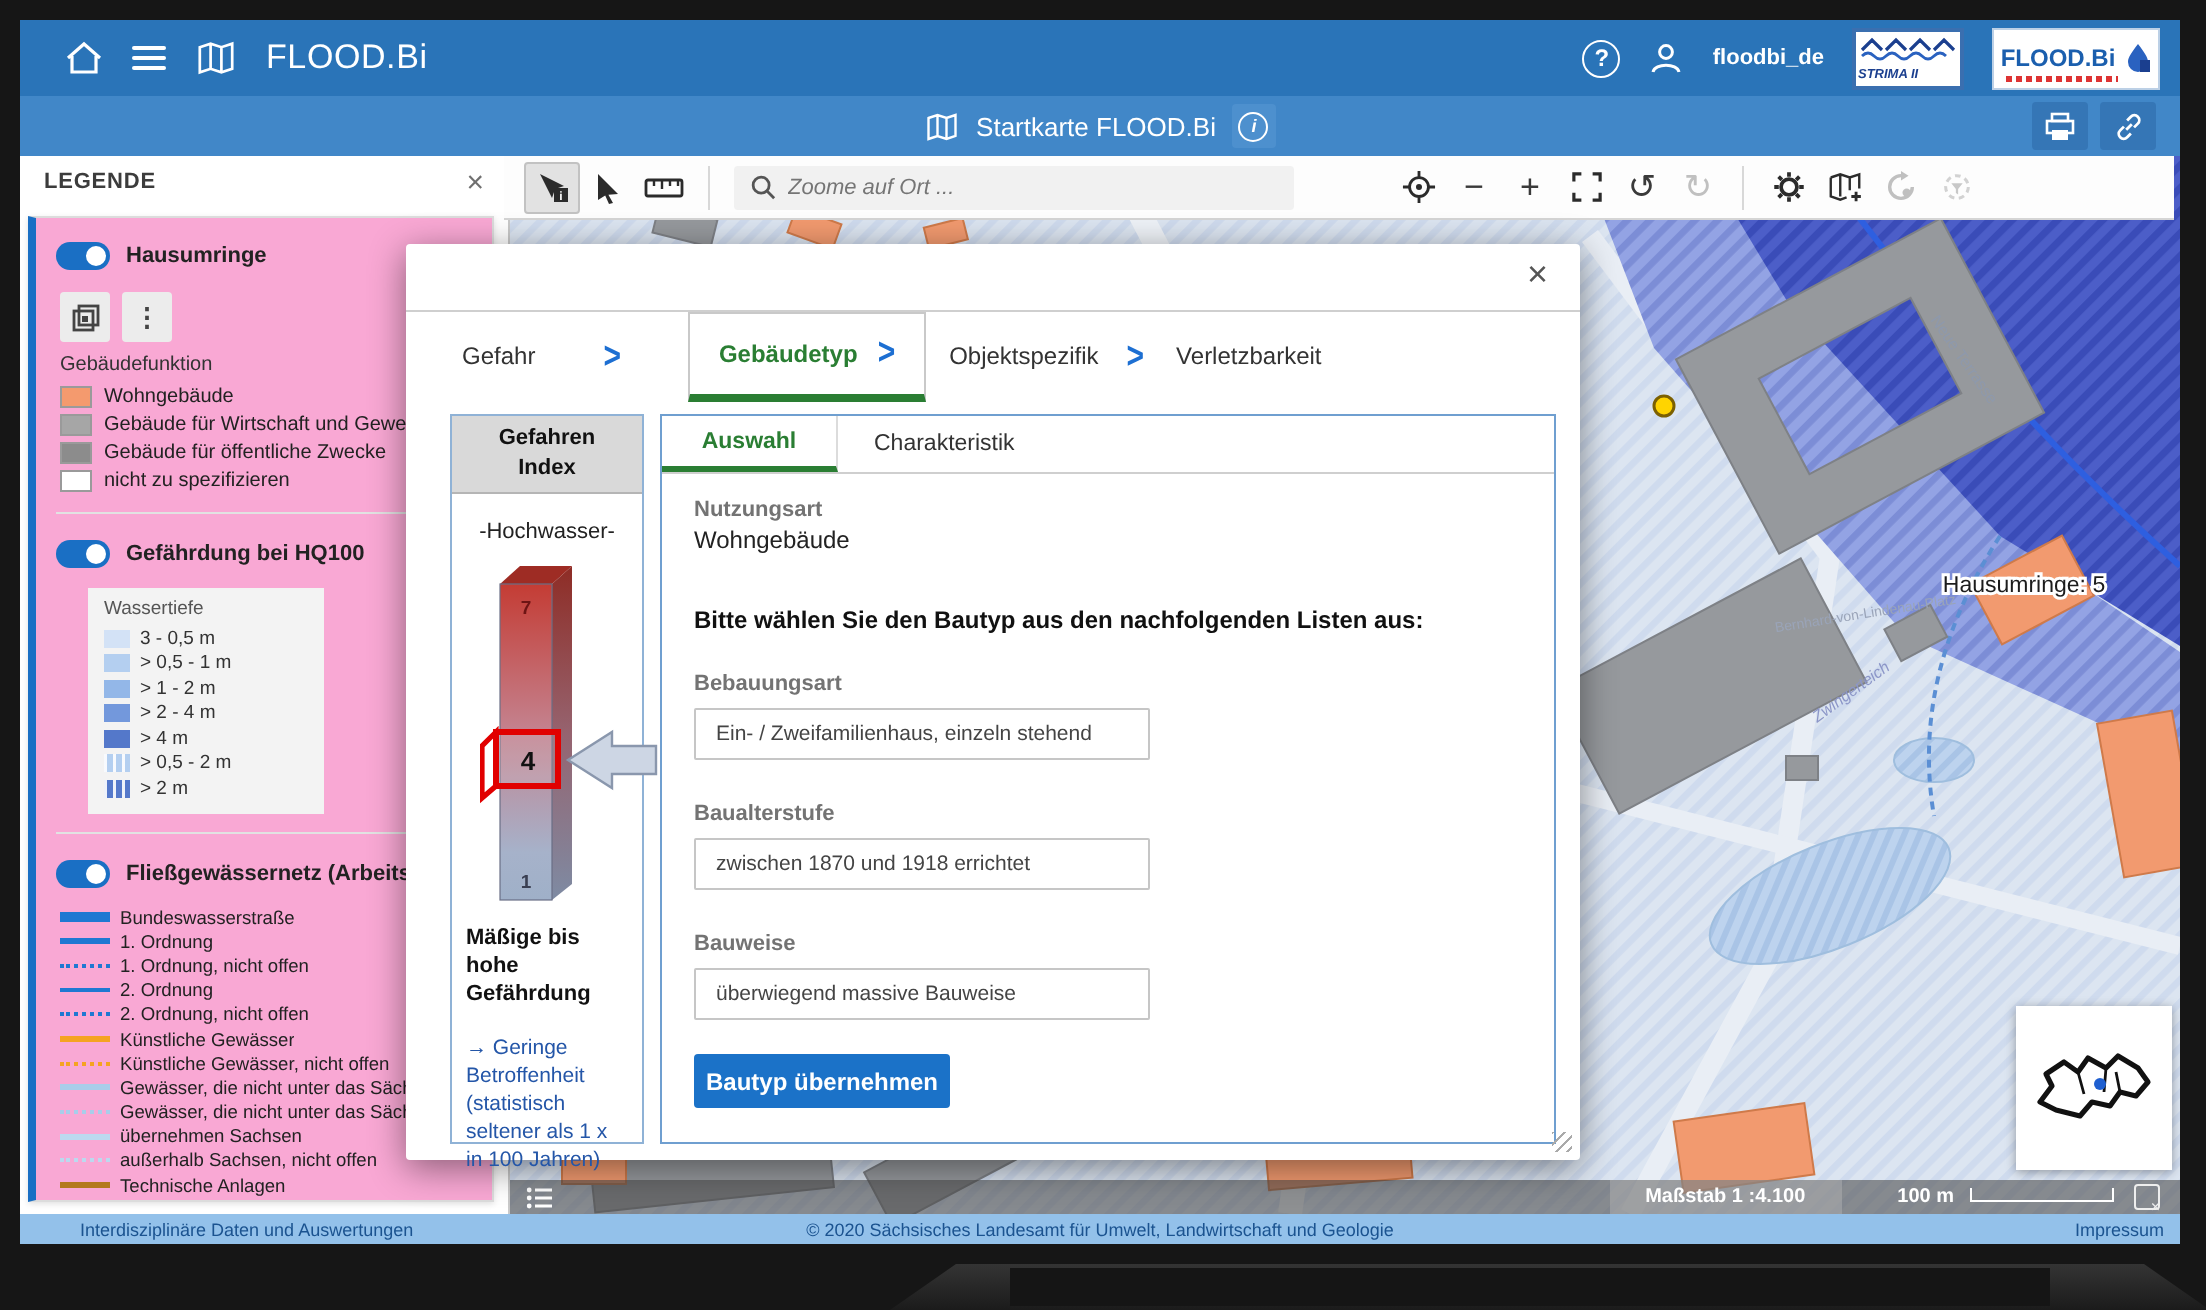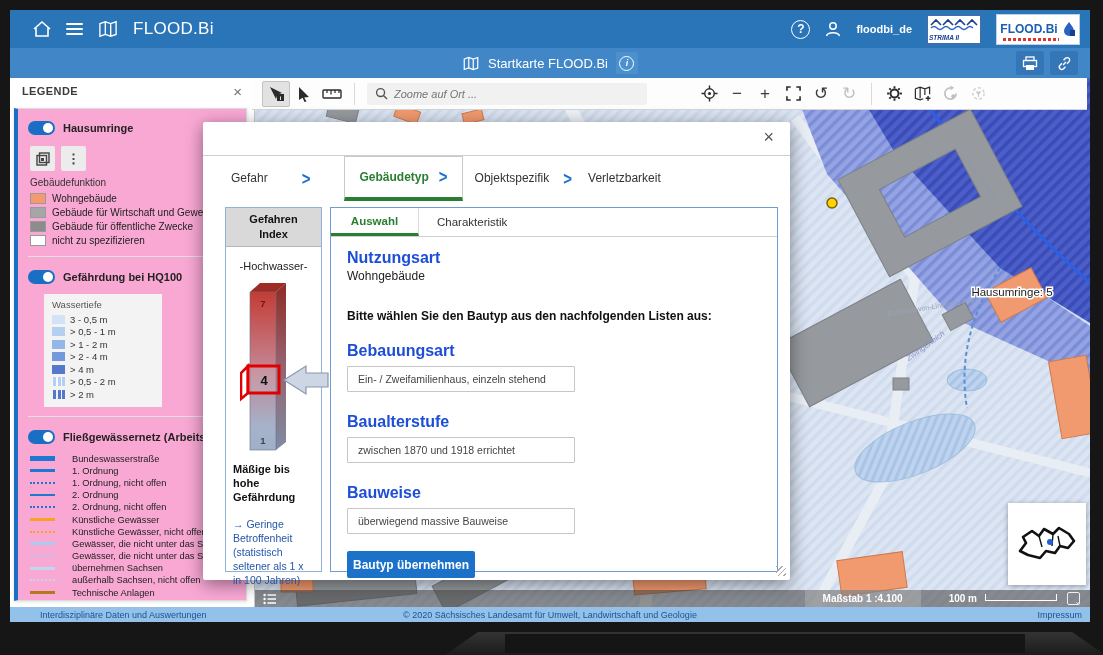--- a/index.html
+++ b/index.html
@@ -62,21 +62,21 @@
   .sw-row { display:flex; align-items:center; gap:6px; height:14px; margin-left:2px; }
   .sw { width:16px; height:11px; border:1px solid #9a9a9a; flex:0 0 auto; }
   .sw-lbl { font-size:10px; color:#222; white-space:nowrap; overflow:hidden; max-width:190px; }
   .lg-div { height:1px; background:#e2e2e2; margin:9px 10px 9px 0; }
   .wblock { background:#f3f3f3; margin:6px 0 0 16px; padding:5px 8px 6px 8px; width:118px; }
   .wt { font-size:9.5px; color:#555; margin-bottom:3px; }
   .wrow { display:flex; align-items:center; gap:5px; height:12.5px; }
   .wsw { width:13px; height:9px; flex:0 0 auto; }
   .striped { background-image:repeating-linear-gradient(90deg, rgba(255,255,255,.9) 0 1.5px, transparent 1.5px 4.5px); }
   .wlbl { font-size:9.5px; color:#333; white-space:nowrap; }
-  .lrow { display:flex; align-items:center; gap:17px; height:12.2px; margin-left:2px; }
+  .lrow { display:flex; align-items:center; gap:5px; height:12.2px; margin-left:2px; }
   .ls { width:25px; flex:0 0 auto; height:3px; }
   .ls.dotted { height:0; background:none !important; border-top:2.4px dotted; }
   .ls.thick { height:4.5px; }
   .ls.thin { height:2px; }
   .ll { font-size:9.3px; color:#222; white-space:nowrap; overflow:hidden; max-width:195px; }
 
   
   .statusbar { position:absolute; left:245px; top:580px; width:835px; height:17px; background:rgba(72,72,72,.58); z-index:5; display:flex; align-items:center; color:#fff; }
   .scale-seg { background:rgba(190,190,190,.38); height:17px; display:flex; align-items:center; padding:0 18px; margin-left:auto; }
   .scale-txt { font-size:10px; font-weight:700; }
@@ -102,21 +102,21 @@
   .hp-head { background:#d9d9d9; border-bottom:1px solid #b5b5b5; text-align:center; font-size:11px; font-weight:700; color:#111; padding:4px 0; line-height:1.35; }
   .hp-sub { text-align:center; font-size:11px; color:#222; margin-top:13px; }
   .hp-caption { font-size:11px; font-weight:700; color:#111; padding:0 7px; margin-top:4px; line-height:1.3; }
   .hp-note { font-size:10.5px; color:#2456a8; padding:0 7px; margin-top:12px; line-height:1.35; }
 
   .fpanel { position:absolute; left:127px; top:85px; width:448px; height:365px; border:1px solid #6f9fd0; background:#fff; }
   .ftabs { height:29px; display:flex; border-bottom:1px solid #cfcfcf; }
   .ftab { display:flex; align-items:center; justify-content:center; font-size:11.5px; padding:0 18px; color:#333; cursor:pointer; }
   .ftab.on { color:#2a7e33; font-weight:700; border-bottom:3px solid #2a7e33; border-right:1px solid #dcdcdc; width:88px; }
   .fbody { padding:12px 16px; }
-  .flbl { font-size:16px; font-weight:700; color:#1d4ed8; }
+  .flbl { font-size:11px; font-weight:700; color:#737373; }
   .fval { font-size:12px; color:#222; margin-top:2px; }
   .fprompt { font-size:12px; font-weight:700; color:#111; margin-top:26px; }
   .ffield { margin-top:19px; }
   .fselect { width:228px; height:26px; border:1px solid #c6c6c6; border-radius:1px; font-size:10.5px; color:#444; display:flex; align-items:center; padding-left:10px; margin-top:6px; background:#fff; cursor:pointer; }
   .fbtn { margin-top:17px; width:128px; height:27px; background:#1b72c8; color:#fff; font-size:12px; font-weight:700; border:none; border-radius:2px; display:flex; align-items:center; justify-content:center; cursor:pointer; }
   .rsz { position:absolute; right:4px; bottom:4px; width:10px; height:10px; background:repeating-linear-gradient(135deg,#aaa 0 1px,transparent 1px 4px); cursor:nwse-resize; }
 
   
   .stand { position:absolute; left:445px; top:632px; width:660px; height:23px; background:linear-gradient(#343434,#1b1b1b); clip-path:polygon(5% 0,95% 0,100% 100%,0 100%); }
   .stand-in { position:absolute; left:505px; top:634px; width:520px; height:19px; background:#151515; }

